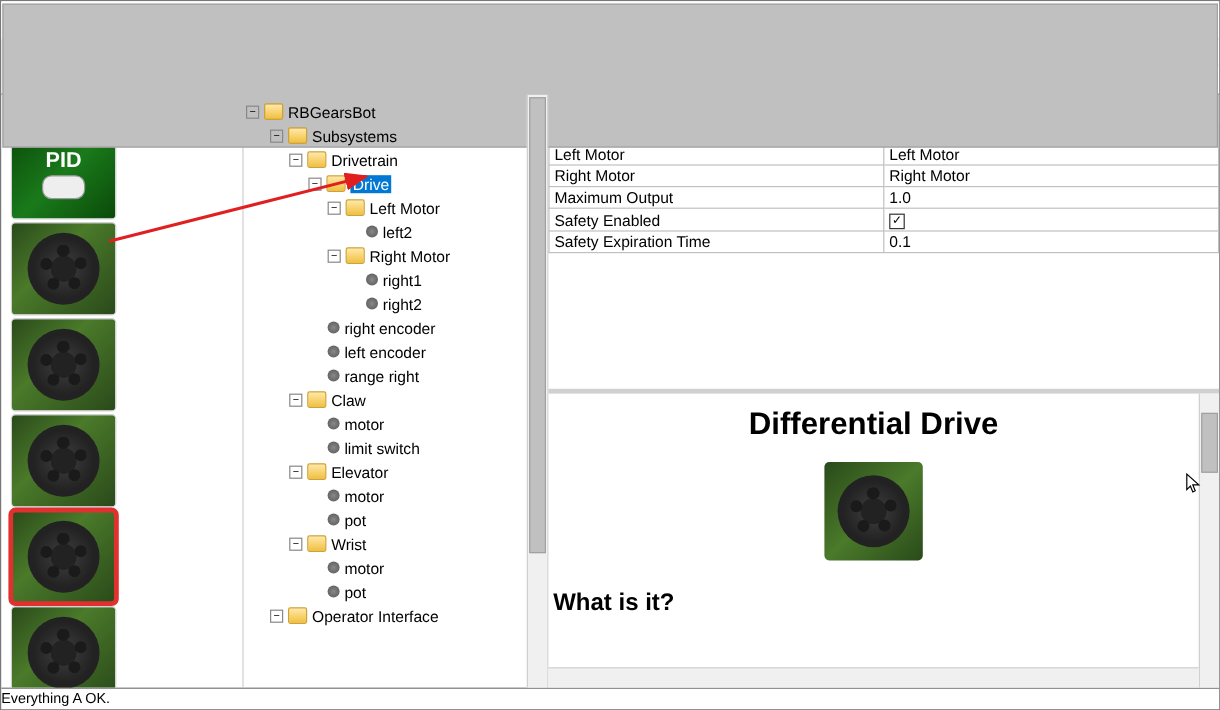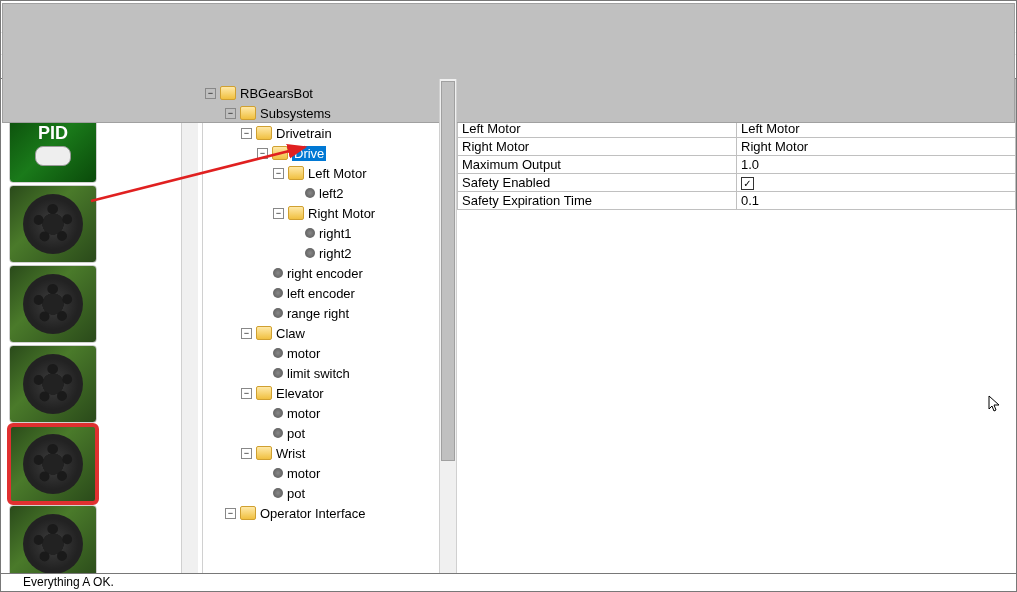--- a/index.html
+++ b/index.html
@@ -31,21 +31,21 @@
   .palette-grid { display: flex; flex-wrap: wrap; gap: 2px; padding: 2px 4px; }
   .palette-tile { width: 88px; height: 78px; background: linear-gradient(135deg, #2a4a1a 0%, #4a7a2a 40%, #2a4a1a 100%); border: 1px solid #d0d0d0; position: relative; display:flex; align-items:center; justify-content:center; border-radius:4px;}
   .palette-tile.highlighted { outline: 4px solid #e03030; outline-offset: -2px; border-radius:4px;}
   .wheel-glyph { width: 60px; height: 60px; border-radius: 50%; background: radial-gradient(circle, #222 25%, #333 26%, #222 60%); position:relative;}
   .wheel-glyph::before { content:''; position:absolute; inset:10px; border-radius:50%; border:10px dotted #1a1a1a;}
   .palette-scrollbar { width: 17px; background: #f0f0f0; border-left: 1px solid #d0d0d0; }
   .pid-tile { background: linear-gradient(135deg,#0a4a0a,#1a7a1a,#0a4a0a); display:flex; flex-direction:column; align-items:center; justify-content:center; gap:2px;}
   .pid-text { color:#fff; font-weight:bold; font-size:18px;}
   .gamepad { width:36px; height:20px; background:#eee; border-radius:8px; border:1px solid #999;}
   
-  .palette-wrap { display: flex; }
+  .palette-wrap { display: flex; align-items: flex-end; }
   .palette-inner { flex:1; }
   
   
   .tree-panel { width: 254px; border-right: 1px solid #d0d0d0; display:flex; position:relative;}
   .tree { flex:1; padding: 4px 2px; font-size: 13px; overflow:hidden;}
   .tree-row { display: flex; align-items: center; height: 20px; gap: 4px; white-space:nowrap;}
   .tree-toggle { width: 11px; height: 11px; border: 1px solid #888; display:inline-flex; align-items:center; justify-content:center; font-size:9px; line-height:1; cursor:default;}
   .tree-folder { width: 16px; height: 14px; background: linear-gradient(#ffe9a8,#f0c040); border:1px solid #d0a030; border-radius:2px;}
   .tree-comp { width: 10px; height: 10px; border-radius: 50%; background: radial-gradient(circle,#888,#555);}
   .tree-label.selected { background: #0078d4; color: #fff; padding: 0 2px;}
@@ -66,21 +66,21 @@
   
   .doc-panel { flex:1; border-top: 4px solid #d0d0d0; display:flex; position:relative;}
   .doc-content { flex:1; padding: 10px 4px 4px; font-family: "Times New Roman", serif; overflow:hidden;}
   .doc-title { font-size: 26px; font-weight:bold; text-align:center; margin-bottom:16px;}
   .doc-img { width:82px; height:82px; margin:0 auto; background: linear-gradient(135deg,#2a4a1a,#4a7a2a,#2a4a1a); border-radius:4px; display:flex; align-items:center; justify-content:center;}
   .doc-h2 { font-size:20px; font-weight:bold; margin-top:24px;}
   .doc-scrollbar-v { width:17px; background:#f0f0f0; border-left:1px solid #d0d0d0; position:relative;}
   .doc-scrollbar-h { height:17px; background:#f0f0f0; border-top:1px solid #d0d0d0; position:absolute; left:0; right:17px; bottom:0;}
   
   
-  .statusbar { height:18px; border-top:1px solid #787878; font-size:12px; padding:1px 22px;}
+  .statusbar { height:18px; border-top:1px solid #787878; font-size:12px; padding:1px 0;}
   
   
   .arrow-svg { position:absolute; left:88px; top:134px; width:230px; height:70px; pointer-events:none; z-index:10;}
   
   
   .cursor { position:absolute; right:14px; bottom:174px; font-size:16px; pointer-events:none; z-index:20;}
 </style>
 </head>
 <body>
 
@@ -326,20 +326,33 @@
                 <td><span class="chk">✓</span></td>
               </tr>
           <tr>
                 <td>Safety Expiration Time</td>
                 <td>0.1</td>
               </tr>
         </tbody>
           </table>
       </div>
     </div>
+    <div class="doc-panel">
+      <div class="doc-content">
+        <div class="doc-title">Differential Drive</div>
+        <div class="doc-img">
+            <span class="wheel-glyph"></span>
+          </div>
+        <div class="doc-h2">What is it?</div>
+      </div>
+      <div class="doc-scrollbar-v">
+        <div class="thumb" style="top:16px; height:50px;"></div>
+      </div>
+      <div class="doc-scrollbar-h"></div>
+    </div>
   </div>
 </div>
 
 <div class="statusbar">
   <span>Everything A OK.</span>
 </div>
 
 <svg class="arrow-svg">
   <defs>
       <marker id="ah" markerWidth="8" markerHeight="8" refX="7" refY="3" orient="auto">

